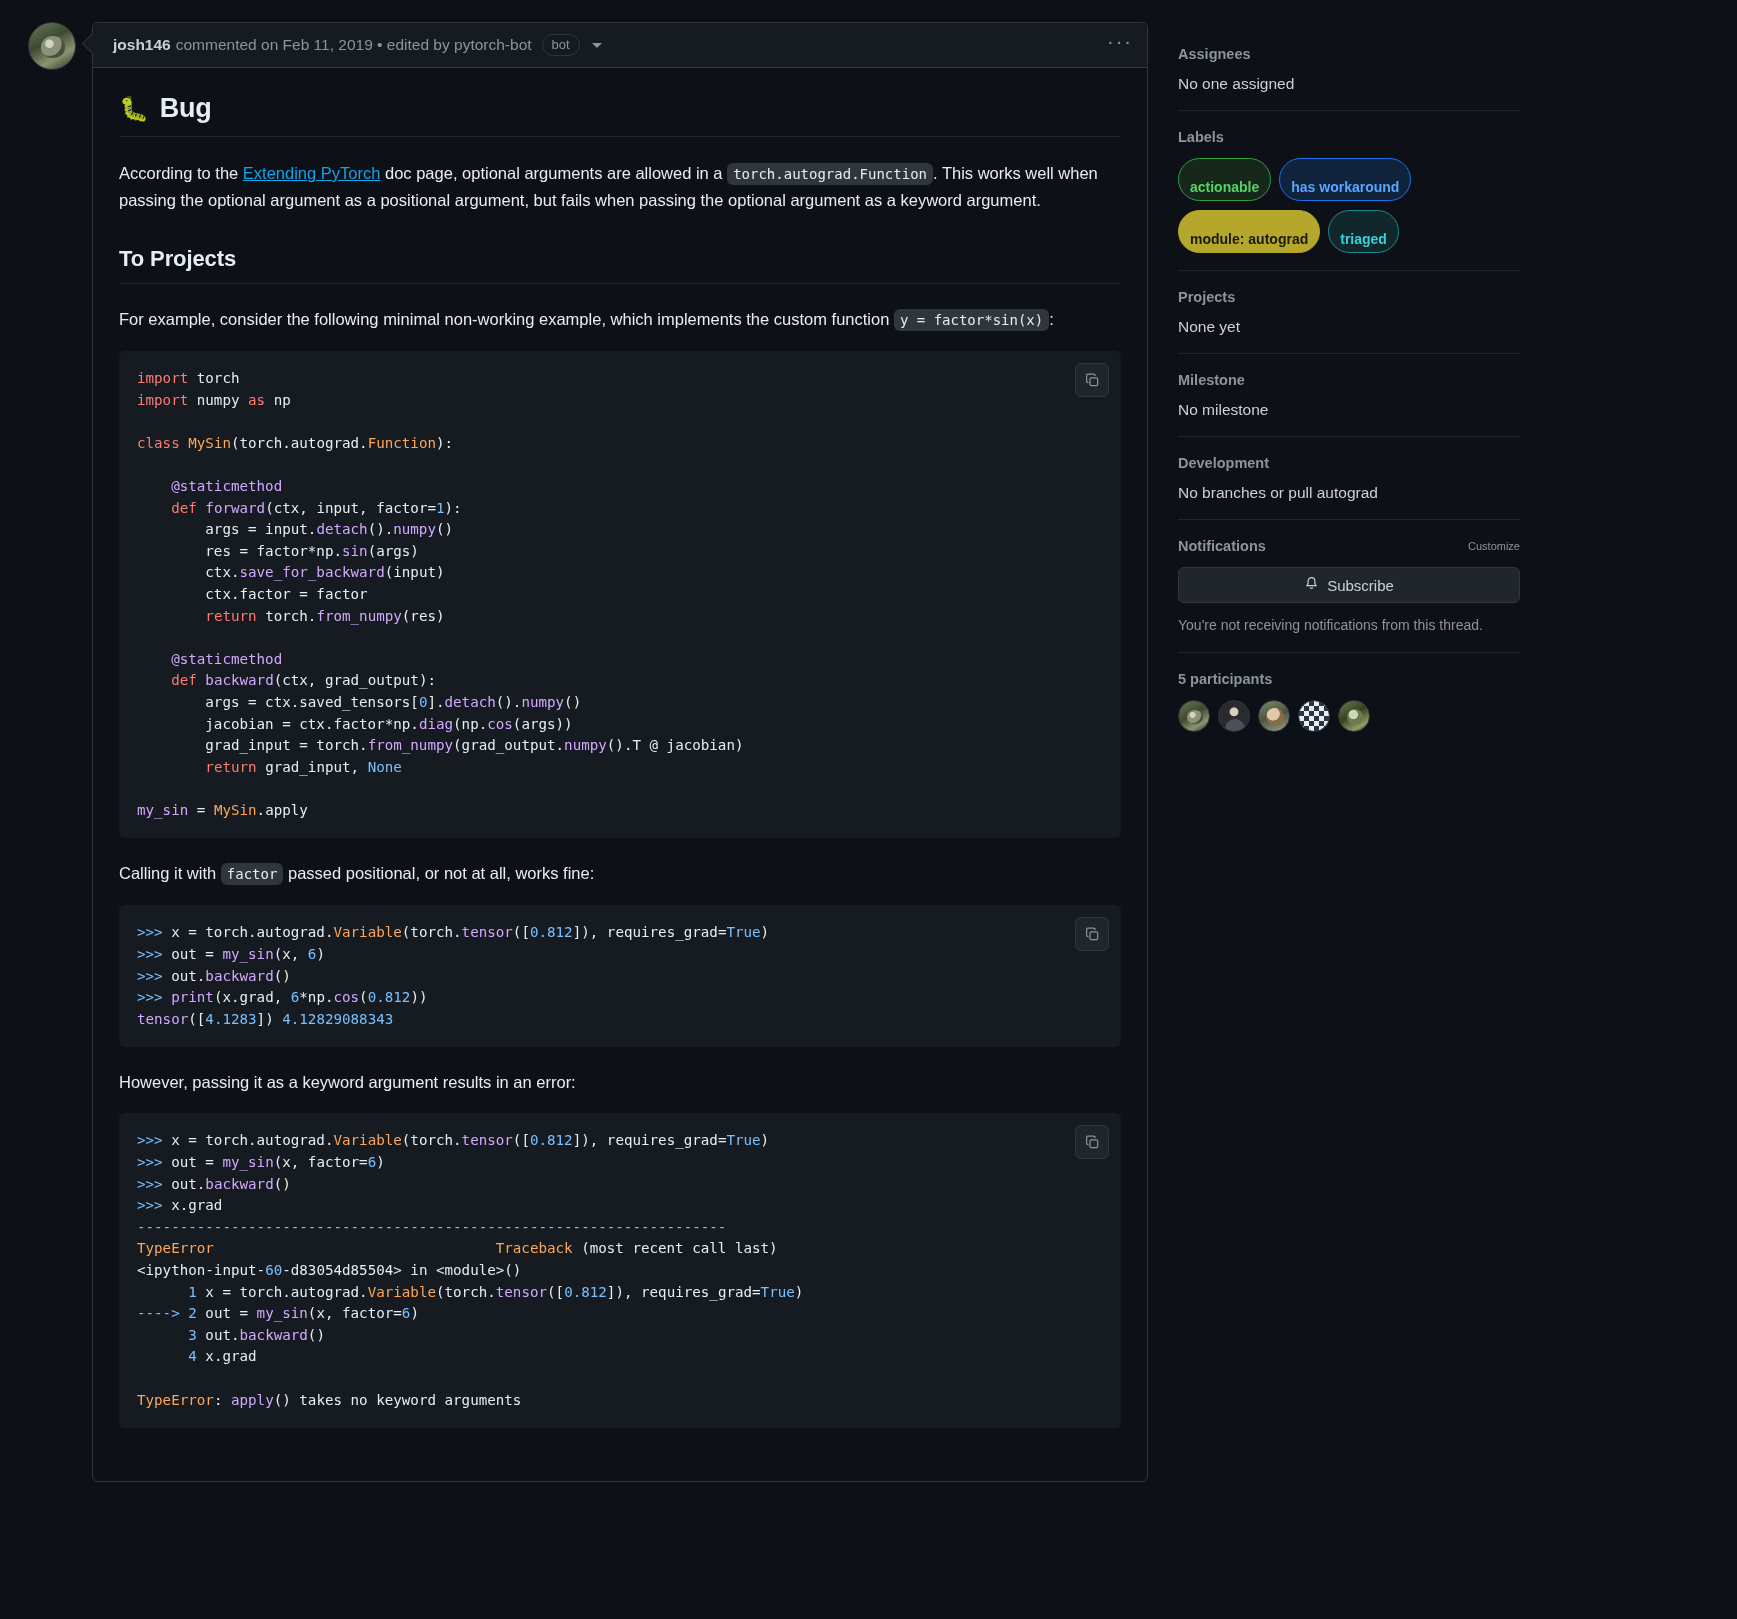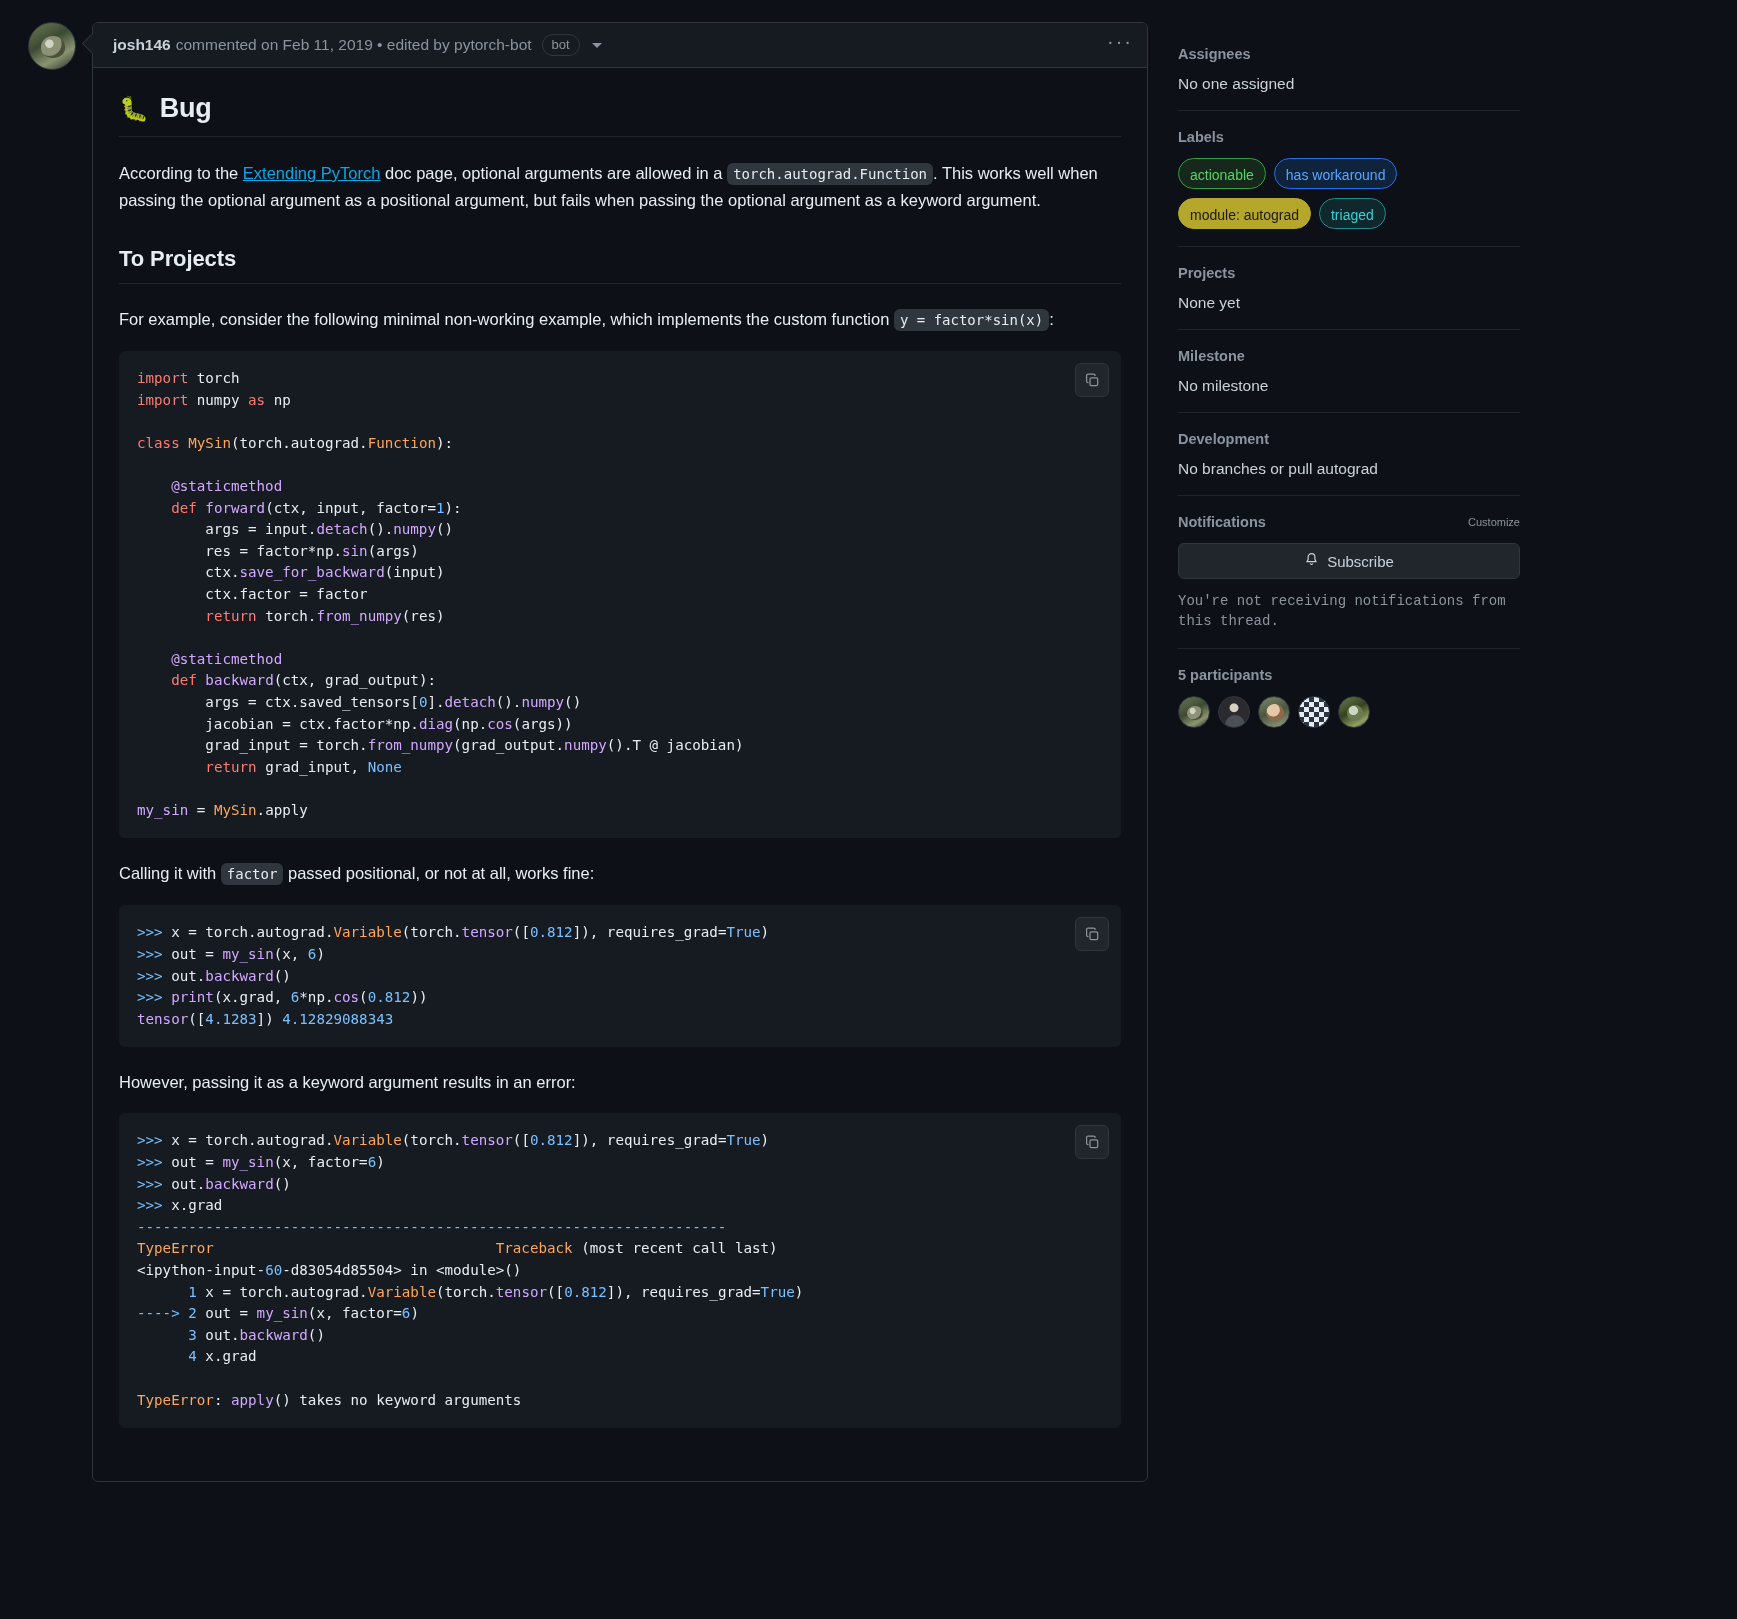--- a/index.html
+++ b/index.html
@@ -193,40 +193,40 @@
     margin-bottom: 13px;
   }
   .sb-head .spacer { flex: 1 1 auto; }
   .sb-head .customize { font-weight: normal; color: #8b949e; font-size: 11px; cursor: pointer; }
   .sb-empty { font-size: 15.5px; color: #c9d1d9; }
 
   .labels-wrap { display: flex; flex-wrap: wrap; gap: 9px 8px; }
   .label-pill {
     display: inline-block;
     border-radius: 999px;
-    padding: 6px 11px 3px;
+    padding: 18px 11px 3px;
     font-size: 14px;
-    font-weight: 400;
+    font-weight: 700;
     line-height: 20px;
     border: 1px solid;
     white-space: nowrap;
   }
 
   .subscribe-btn {
     display: flex; align-items: center; justify-content: center; gap: 8px;
     width: 100%; height: 36px;
     background: #21262d;
     border: 1px solid #30363d;
     border-radius: 6px;
     color: #c9d1d9;
     font-size: 15px;
     cursor: pointer;
     margin-bottom: 12px;
   }
-  .notif-note { font-size: 14px; color: #8b949e; line-height: 20px; font-family: Liberation Mono, monospace; }
+  .notif-note { font-size: 14px; color: #8b949e; line-height: 20px; }
 
   .participants { display: flex; gap: 8px; margin-top: 4px; }
   .p-av {
     width: 32px; height: 32px; border-radius: 50%;
     border: 1px solid #30363d; overflow:hidden; position:relative;
   }
   .p1 { background: linear-gradient(150deg,#6b7a55,#3d4a33 45%,#8a9470 75%,#242b20); }
   .p1::after{content:"";position:absolute;left:8px;top:9px;width:16px;height:14px;border-radius:50%;
     background:radial-gradient(circle at 35% 35%,#cfd4c2 0 20%,#8d9178 24% 58%,#4a503c 62% 100%);}
   .p2 { background: radial-gradient(circle at 50% 36%, #d8cfc4 0 16%, #2b2b2f 20% 100%); }

